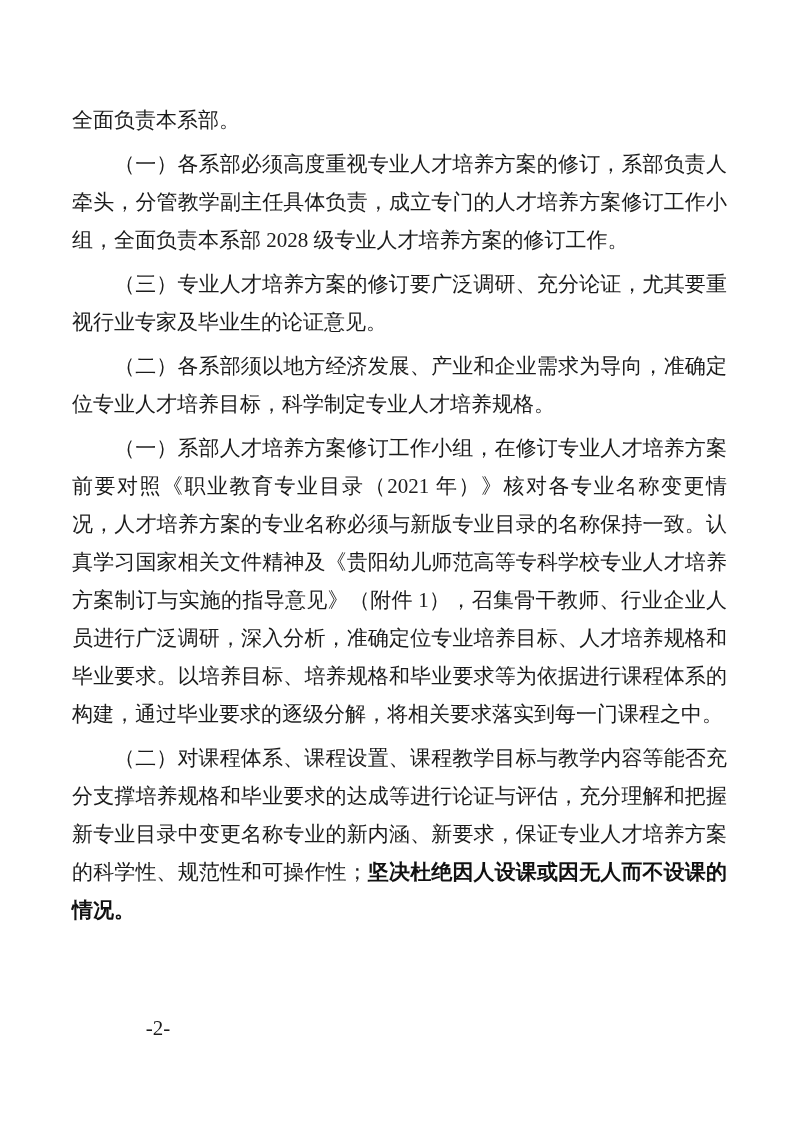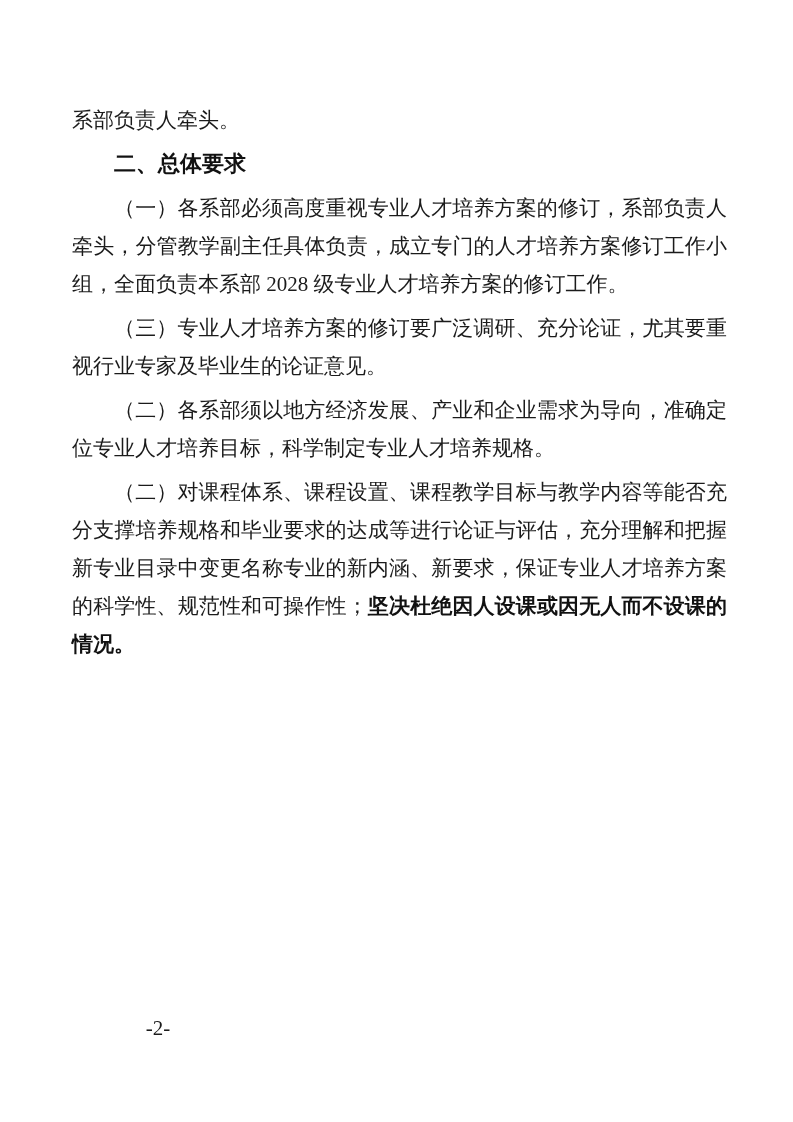--- a/index.html
+++ b/index.html
@@ -63,30 +63,30 @@
     font-size: 21px;
     line-height: 32px;
   }
 </style>
 </head>
 <body>
 
 <div class="page">
   <div class="content">
 
-    <p class="no-indent">系部负责人牵头。</p>
+    <p class="no-indent">全面负责本系部。</p>
 
-    <h2 class="heading">二、总体要求</h2>
 
     <p class="body">（一）各系部必须高度重视专业人才培养方案的修订，系部负责人牵头，分管教学副主任具体负责，成立专门的人才培养方案修订工作小组，全面负责本系部 2028 级专业人才培养方案的修订工作。</p>
 
     <p class="body">（三）专业人才培养方案的修订要广泛调研、充分论证，尤其要重视行业专家及毕业生的论证意见。</p>
 
     <p class="body">（二）各系部须以地方经济发展、产业和企业需求为导向，准确定位专业人才培养目标，科学制定专业人才培养规格。</p>
 
 
+    <p class="body">（一）系部人才培养方案修订工作小组，在修订专业人才培养方案前要对照《职业教育专业目录（2021 年）》核对各专业名称变更情况，人才培养方案的专业名称必须与新版专业目录的名称保持一致。认真学习国家相关文件精神及《贵阳幼儿师范高等专科学校专业人才培养方案制订与实施的指导意见》（附件 1），召集骨干教师、行业企业人员进行广泛调研，深入分析，准确定位专业培养目标、人才培养规格和毕业要求。以培养目标、培养规格和毕业要求等为依据进行课程体系的构建，通过毕业要求的逐级分解，将相关要求落实到每一门课程之中。</p>
 
     <p class="body"><span>（二）对课程体系、课程设置、课程教学目标与教学内容等能否充分支撑培养规格和毕业要求的达成等进行论证与评估，充分理解和把握新专业目录中变更名称专业的新内涵、新要求，保证专业人才培养方案的科学性、规范性和可操作性；</span><span class="bold-run">坚决杜绝因人设课或因无人而不设课的情况。</span></p>
 
   </div>
 
   <div class="page-number">-2-</div>
 </div>
 
 </body></html>

